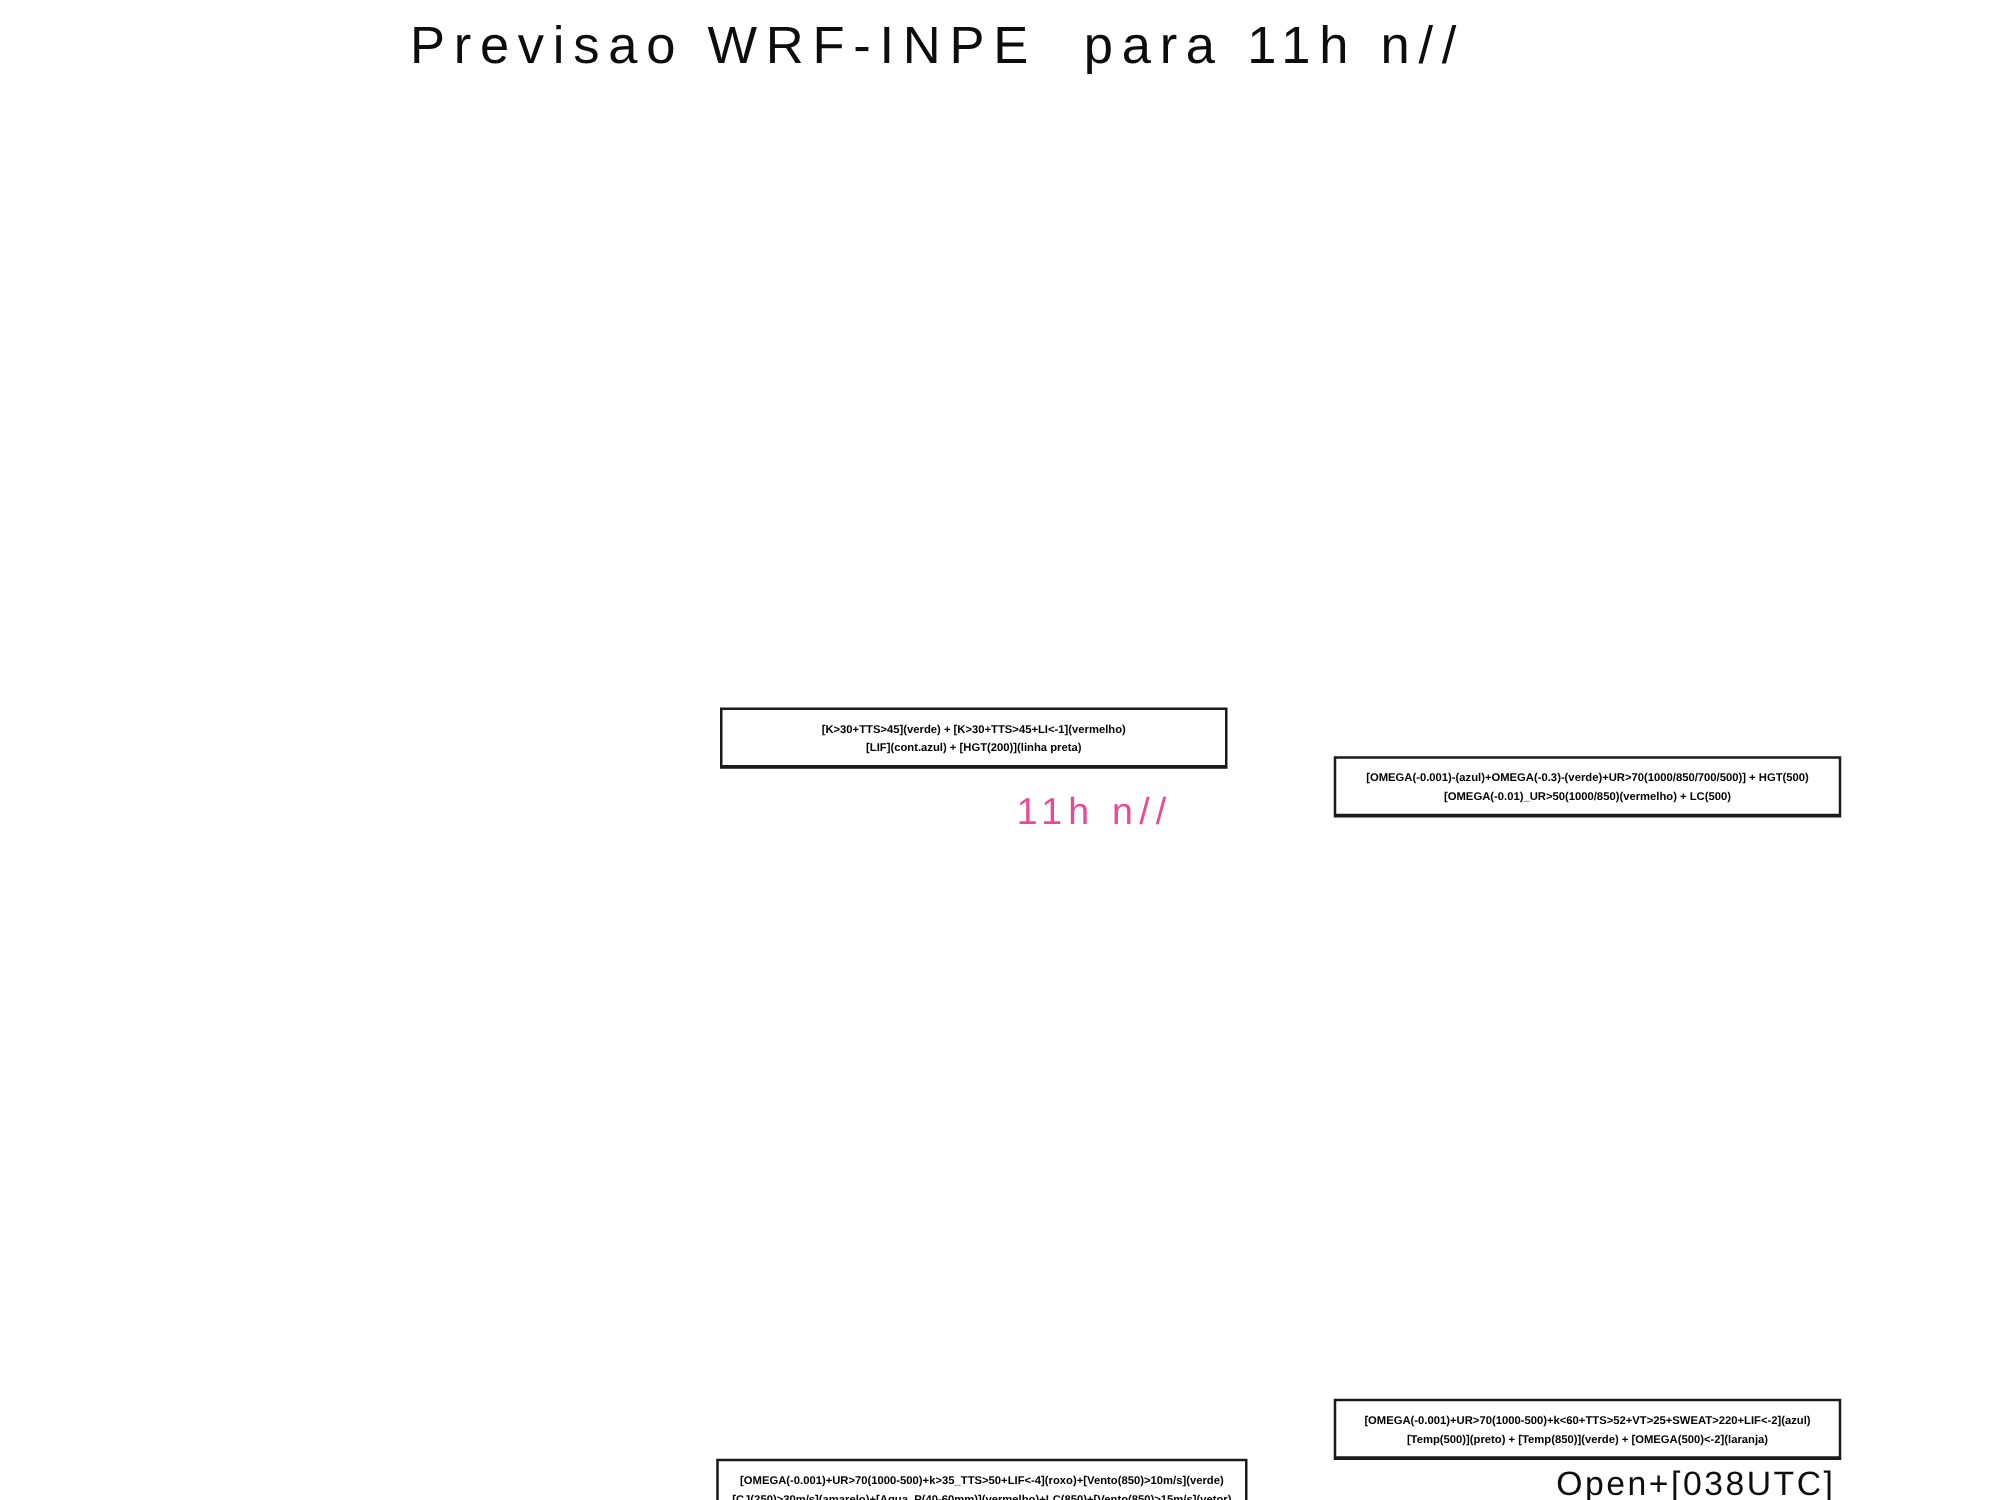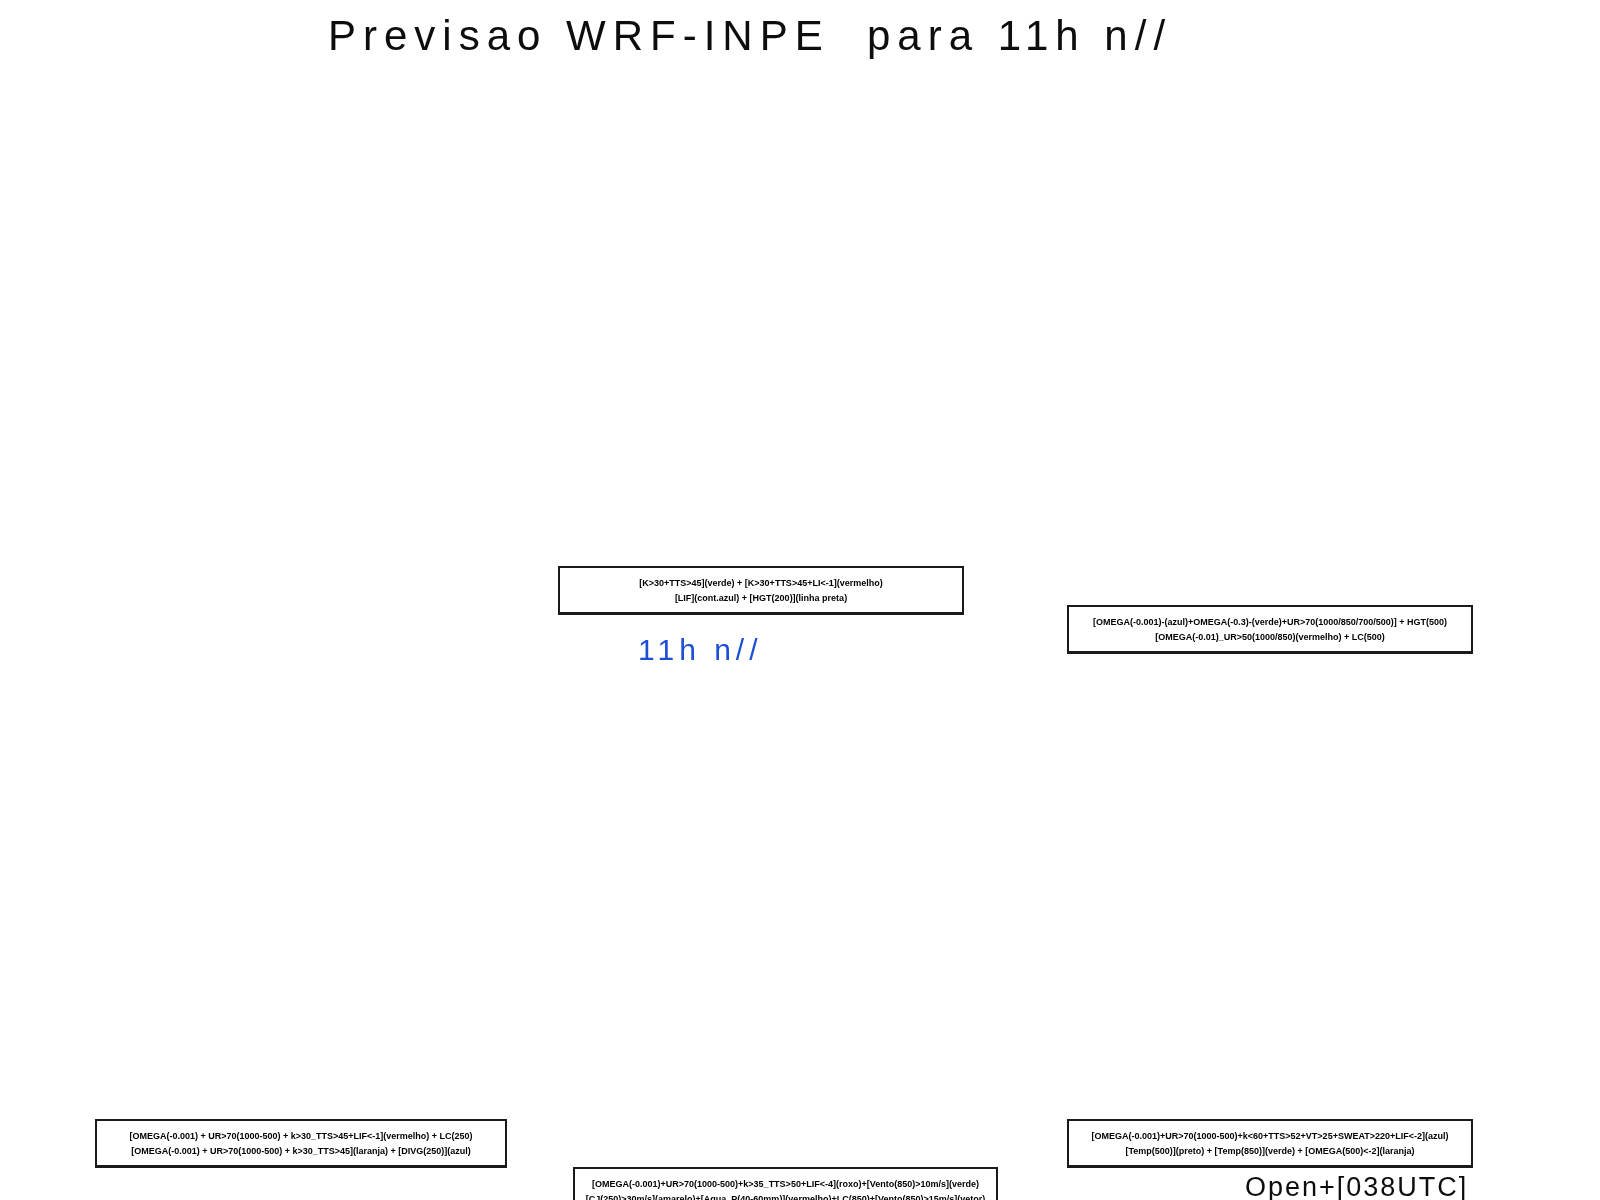--- a/index.html
+++ b/index.html
@@ -42,35 +42,35 @@
     gap: 1px;
   }
   .box .line {
     font-size: 9px;
     font-weight: bold;
     line-height: 14px;
     white-space: nowrap;
     color: #000000;
   }
   .box-top-left     { left: 95px;   top: 566px;  width: 412px; }
-  .box-top-center   { left: 558px;  top: 566px;  width: 406px; }
+  .box-top-center   { left: 576px;  top: 566px;  width: 406px; }
   .box-top-right    { left: 1067px; top: 566px;  width: 406px; margin-top: 39px; }
   .box-bottom-left  { left: 95px;   top: 1119px; width: 412px; }
   .box-bottom-center{ left: 573px;  top: 1119px; width: 425px; margin-top: 48px; }
   .box-bottom-right { left: 1067px; top: 1119px; width: 406px; }
   .mid-label {
     position: absolute;
     top: 633px;
     left: 638px;
     width: 300px;
-    text-align: left;
+    text-align: right;
     font-size: 30px;
     font-weight: 300;
     letter-spacing: 5px;
-    color: #1d4ed8;
+    color: #ec4899;
     white-space: pre;
   }
   .footer-label {
     position: absolute;
     top: 1172px;
     left: 1245px;
     font-size: 27px;
     font-weight: 300;
     letter-spacing: 2px;
     color: #0d0d0d;
@@ -90,24 +90,20 @@
     <div class="line">[LIF](cont.azul) + [HGT(200)](linha preta)</div>
   </div>
 
   <div class="box box-top-right">
     <div class="line">[OMEGA(-0.001)-(azul)+OMEGA(-0.3)-(verde)+UR&gt;70(1000/850/700/500)] + HGT(500)</div>
     <div class="line">[OMEGA(-0.01)_UR&gt;50(1000/850)(vermelho) + LC(500)</div>
   </div>
 
   <div class="mid-label">11h n//</div>
 
-  <div class="box box-bottom-left">
-    <div class="line">[OMEGA(-0.001) + UR&gt;70(1000-500) + k&gt;30_TTS&gt;45+LIF&lt;-1](vermelho) + LC(250)</div>
-    <div class="line">[OMEGA(-0.001) + UR&gt;70(1000-500) + k&gt;30_TTS&gt;45](laranja) + [DIVG(250)](azul)</div>
-  </div>
 
   <div class="box box-bottom-center">
     <div class="line">[OMEGA(-0.001)+UR&gt;70(1000-500)+k&gt;35_TTS&gt;50+LIF&lt;-4](roxo)+[Vento(850)&gt;10m/s](verde)</div>
     <div class="line">[CJ(250)&gt;30m/s](amarelo)+[Agua_P(40-60mm)](vermelho)+LC(850)+[Vento(850)&gt;15m/s](vetor)</div>
   </div>
 
   <div class="box box-bottom-right">
     <div class="line">[OMEGA(-0.001)+UR&gt;70(1000-500)+k&lt;60+TTS&gt;52+VT&gt;25+SWEAT&gt;220+LIF&lt;-2](azul)</div>
     <div class="line">[Temp(500)](preto) + [Temp(850)](verde) + [OMEGA(500)&lt;-2](laranja)</div>
   </div>

